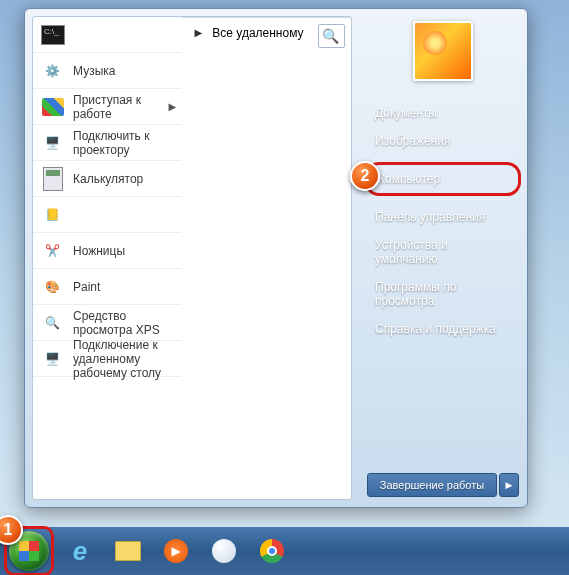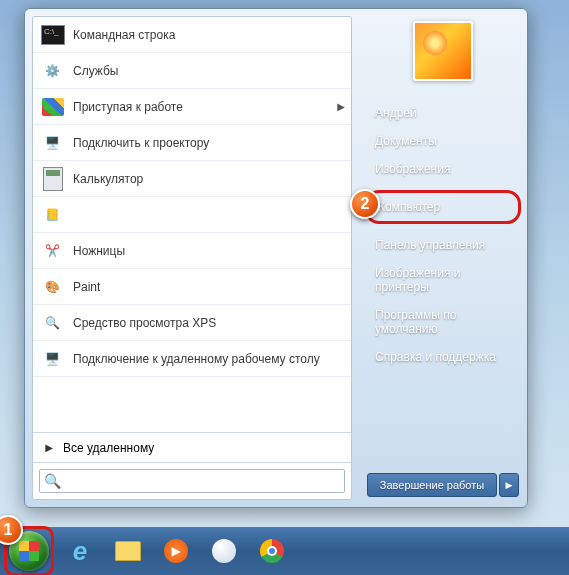--- a/index.html
+++ b/index.html
@@ -1,19 +1,19 @@
 <!DOCTYPE html>
 <html><head>
 <meta charset="utf-8">
 <style>
 *{box-sizing:border-box;margin:0;padding:0;font-family:"Segoe UI",Tahoma,sans-serif;font-size:12px;}
 body{width:569px;height:575px;background:#000;position:relative;overflow:hidden;}
 .desktop-bg{position:absolute;inset:0;background:linear-gradient(180deg,#8fb3d9 0%,#b8d4e8 50%,#d8e8f4 100%);}
 .start-menu{position:absolute;left:24px;top:8px;width:504px;height:500px;background:linear-gradient(180deg,#eef4fa 0%,#dce9f5 50%,#c8dbed 100%);border:1px solid #6b8aab;border-radius:6px;box-shadow:0 4px 20px rgba(0,0,0,.4);display:flex;}
-.left-pane{width:320px;background:#fff;margin:7px;border-radius:3px;display:flex;flex-direction:column;border:1px solid #b8c9da;}
+.left-pane{width:320px;background:#fff;margin:7px;border-radius:3px;display:flex;flex-direction:row;border:1px solid #b8c9da;}
 .program-list{flex:1;overflow:hidden;}
 .program-item{display:flex;align-items:center;height:36px;padding:0 6px;border-bottom:1px solid #e8eef4;cursor:pointer;position:relative;}
 .program-icon{width:28px;height:28px;margin-right:6px;display:flex;align-items:center;justify-content:center;font-size:18px;}
 .program-label{color:#3a3a3a;flex:1;}
 .submenu-arrow{color:#555;font-size:10px;}
 .all-programs{display:flex;align-items:center;height:30px;padding:0 8px;cursor:pointer;border-top:1px solid #d0d8e0;}
 .all-programs .arrow{width:16px;text-align:center;color:#333;font-size:10px;margin-right:6px;}
 .search-row{padding:6px;border-top:1px solid #d0d8e0;}
 .search-box{display:flex;align-items:center;background:#fff;border:1px solid #a8b8c8;border-radius:2px;height:24px;padding:0 4px;}
 .search-input{flex:1;border:none;outline:none;font-style:italic;color:#888;background:transparent;}
@@ -50,27 +50,26 @@
 
 <div class="desktop-bg"></div>
 
 <div class="start-menu">
   <div class="left-pane">
     <div class="program-list" id="program-list">
         <div class="program-item">
           <div class="program-icon">
             <div class="ic-cmd">C:\_</div>
           </div>
-          <span class="program-label">Командная строка</span>
         </div>
         <div class="program-item">
           <div class="program-icon">
             <span class="ic-gear">⚙️</span>
           </div>
-          <span class="program-label">Службы</span>
+          <span class="program-label">Музыка</span>
         </div>
         <div class="program-item">
           <div class="program-icon">
             <div class="ic-flag"></div>
           </div>
           <span class="program-label">Приступая к работе</span>
           <span class="submenu-arrow">▶</span>
         </div>
         <div class="program-item">
           <div class="program-icon">
@@ -120,32 +119,31 @@
     </div>
     <div class="search-row">
       <div class="search-box">
         <span class="search-icon">🔍</span>
       </div>
     </div>
   </div>
   <div class="right-pane">
     <div class="user-pic"></div>
     <div id="right-list">
-        <div class="right-item">Андрей</div>
         <div class="right-item">Документы</div>
         <div class="right-item">Изображения</div>
         <div class="right-sep"></div>
         <div class="highlight-box">
           <div class="right-item">Компьютер</div>
           <div class="callout" style="top:-4px;left:-18px;">2</div>
         </div>
         <div class="right-sep"></div>
         <div class="right-item">Панель управления</div>
-        <div class="right-item">Изображения и принтеры</div>
-        <div class="right-item">Программы по умолчанию</div>
+        <div class="right-item">Устройства и умолчанию</div>
+        <div class="right-item">Программы по просмотра</div>
         <div class="right-item">Справка и поддержка</div>
       </div>
     <div class="shutdown-row">
       <button class="shutdown-btn">Завершение работы</button>
       <div class="shutdown-arrow">▶</div>
     </div>
   </div>
 </div>
 
 <div class="taskbar">

